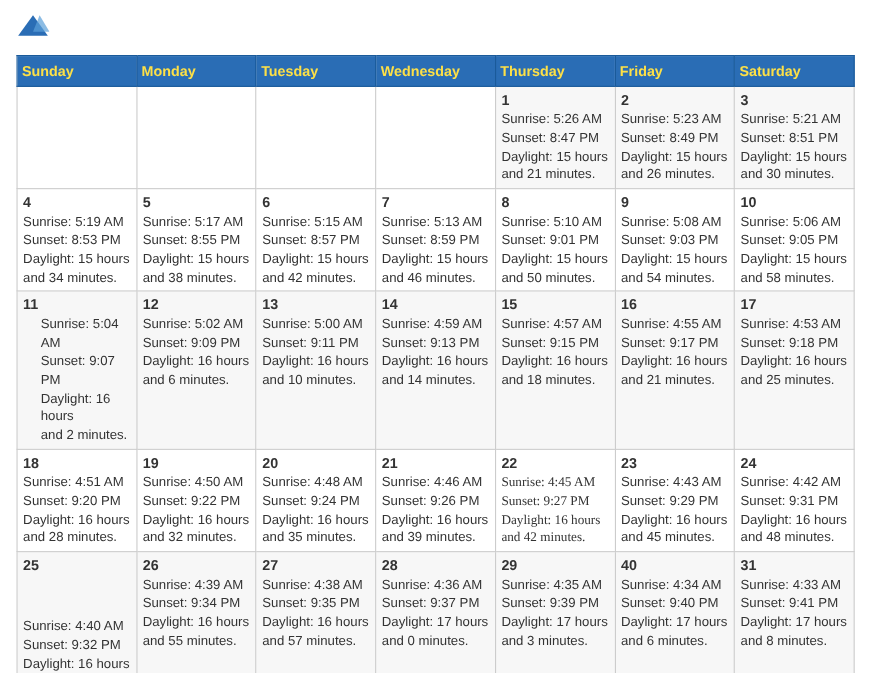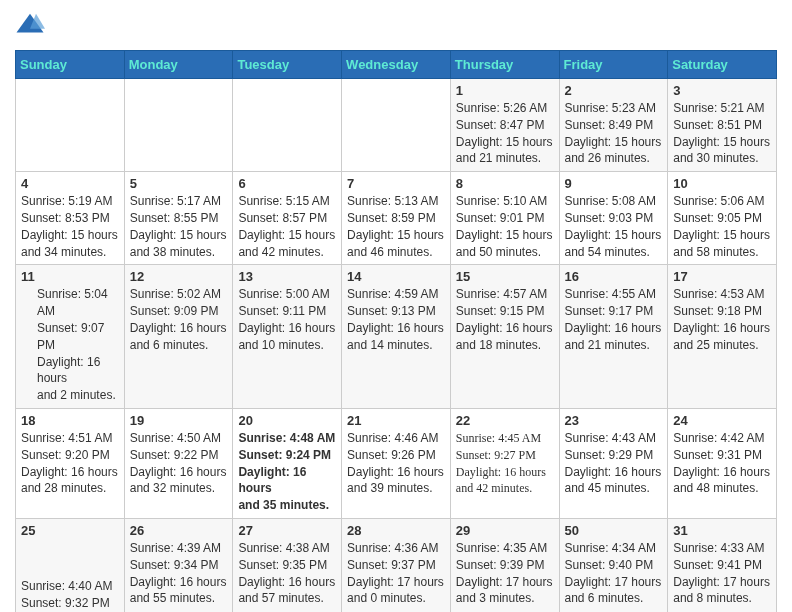--- a/index.html
+++ b/index.html
@@ -53,21 +53,21 @@
       font-size: 16px;
       color: #555;
     }
     table {
       width: 100%;
       border-collapse: collapse;
       table-layout: fixed;
     }
     thead tr th {
       background-color: #2a6db5;
-      color: #5eead4;
+      color: #fde047;
       font-size: 13px;
       font-weight: bold;
       padding: 6px 4px;
       text-align: left;
       border: 1px solid #1a5a9a;
     }
     tbody tr td {
       border: 1px solid #ccc;
       vertical-align: top;
       padding: 4px 5px;
@@ -267,21 +267,21 @@
         </td>
         <td>
           <span class="day-number">19</span>
           <div class="cell-info" style="white-space: pre-line;">Sunrise: 4:50 AM
 Sunset: 9:22 PM
 Daylight: 16 hours
 and 32 minutes.</div>
         </td>
         <td>
           <span class="day-number">20</span>
-          <div class="cell-info" style="white-space: pre-line; font-weight: bold;">Sunrise: 4:48 AM
+          <div class="cell-info" style="white-space: pre-line;">Sunrise: 4:48 AM
 Sunset: 9:24 PM
 Daylight: 16 hours
 and 35 minutes.</div>
         </td>
         <td>
           <span class="day-number">21</span>
           <div class="cell-info" style="white-space: pre-line;">Sunrise: 4:46 AM
 Sunset: 9:26 PM
 Daylight: 16 hours
 and 39 minutes.</div>
@@ -338,21 +338,21 @@
 and 0 minutes.</div>
         </td>
         <td>
           <span class="day-number">29</span>
           <div class="cell-info" style="white-space: pre-line;">Sunrise: 4:35 AM
 Sunset: 9:39 PM
 Daylight: 17 hours
 and 3 minutes.</div>
         </td>
         <td>
-          <span class="day-number">50</span>
+          <span class="day-number">40</span>
           <div class="cell-info" style="white-space: pre-line;">Sunrise: 4:34 AM
 Sunset: 9:40 PM
 Daylight: 17 hours
 and 6 minutes.</div>
         </td>
         <td>
           <span class="day-number">31</span>
           <div class="cell-info" style="white-space: pre-line;">Sunrise: 4:33 AM
 Sunset: 9:41 PM
 Daylight: 17 hours

